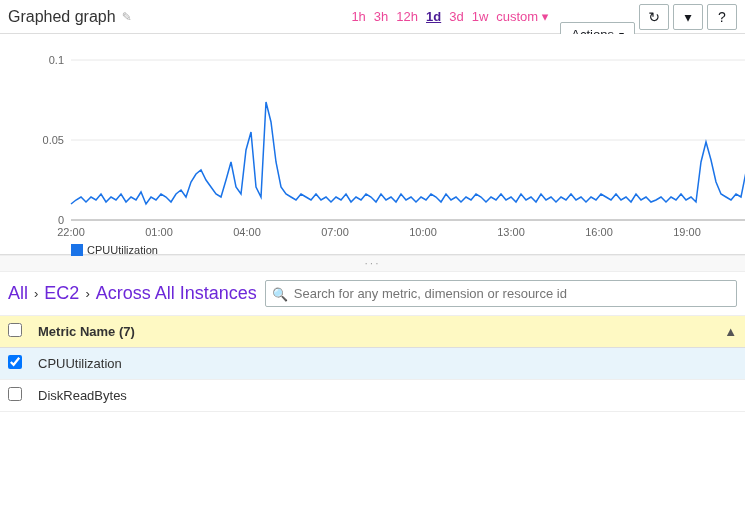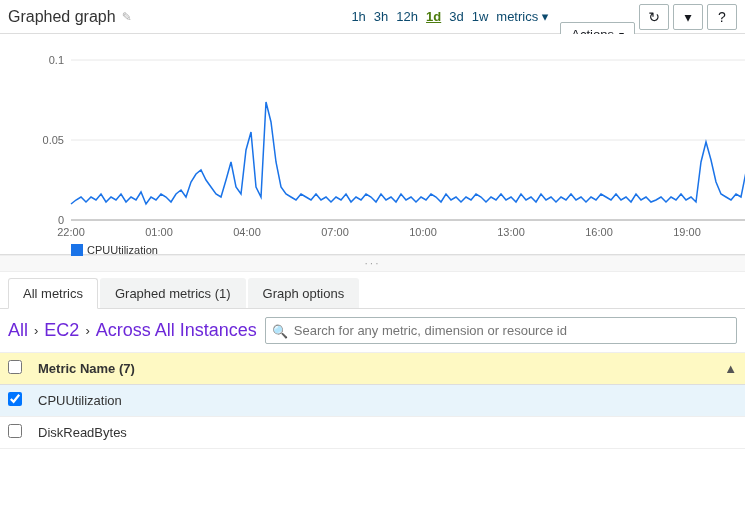--- a/index.html
+++ b/index.html
@@ -27,26 +27,26 @@
       margin-right: auto;
     }
     .time-ranges {
       display: flex;
       align-items: center;
       gap: 8px;
       margin-right: 12px;
     }
     .time-range {
       font-size: 13px;
-      color: #0c4a6e;
+      color: #ec4899;
       cursor: pointer;
       text-decoration: none;
     }
     .time-range.active {
-      color: #4d7c0f;
+      color: #4c1d95;
       font-weight: bold;
       text-decoration: underline;
     }
     .header-buttons {
       display: flex;
       align-items: center;
       gap: 4px;
     }
     .btn-actions {
       display: flex;
@@ -225,21 +225,21 @@
   <span class="graph-title">Graphed graph</span>
   <span class="edit-icon">✎</span>
 
   <div class="time-ranges">
     <a class="time-range">1h</a>
     <a class="time-range">3h</a>
     <a class="time-range">12h</a>
     <a class="time-range active">1d</a>
     <a class="time-range">3d</a>
     <a class="time-range">1w</a>
-    <a class="time-range">metrics ▾</a>
+    <a class="time-range">custom ▾</a>
   </div>
 
   <div class="header-buttons">
     <button class="btn-actions">
       <span>Actions</span>
       <span class="caret">▾</span>
     </button>
     <button class="btn-icon">
       <span>↻</span>
     </button>
@@ -293,25 +293,20 @@
   </svg>
 
   <div class="chart-legend">
     <span class="legend-color-box"></span>
     <span>CPUUtilization</span>
   </div>
 </div>
 
 <div class="tabs-section">
   <div class="tabs-drag-handle">···</div>
-  <div class="tabs-bar">
-    <div class="tab active">All metrics</div>
-    <div class="tab">Graphed metrics (1)</div>
-    <div class="tab">Graph options</div>
-  </div>
 </div>
 
 <div class="filter-bar">
   <span class="breadcrumb-item">All</span>
   <span class="breadcrumb-separator">›</span>
   <span class="breadcrumb-item">EC2</span>
   <span class="breadcrumb-separator">›</span>
   <span class="breadcrumb-item">Across All Instances</span>
 
   <div class="search-container">

